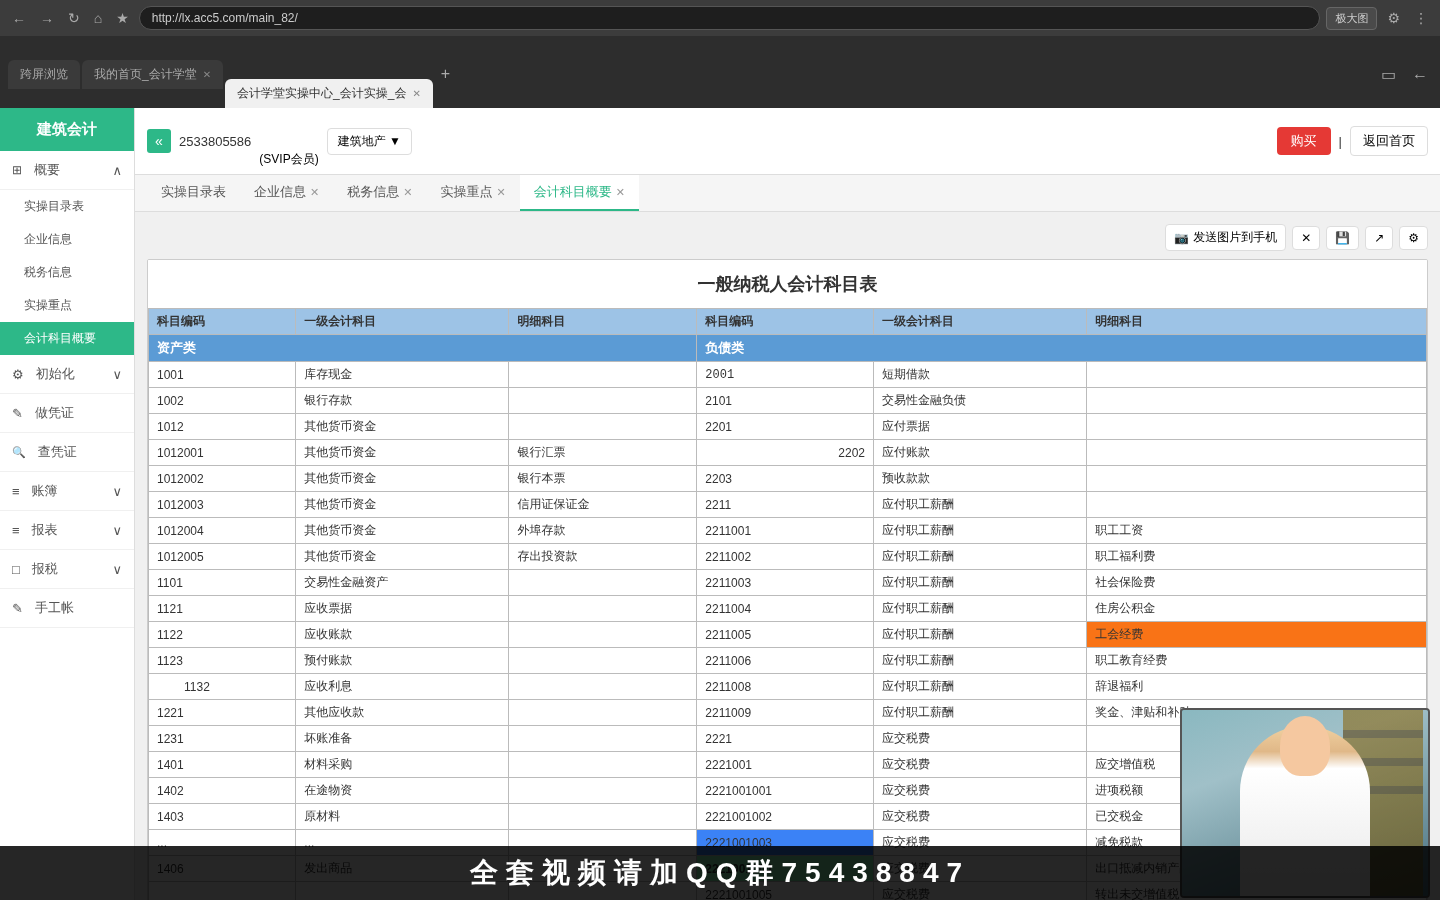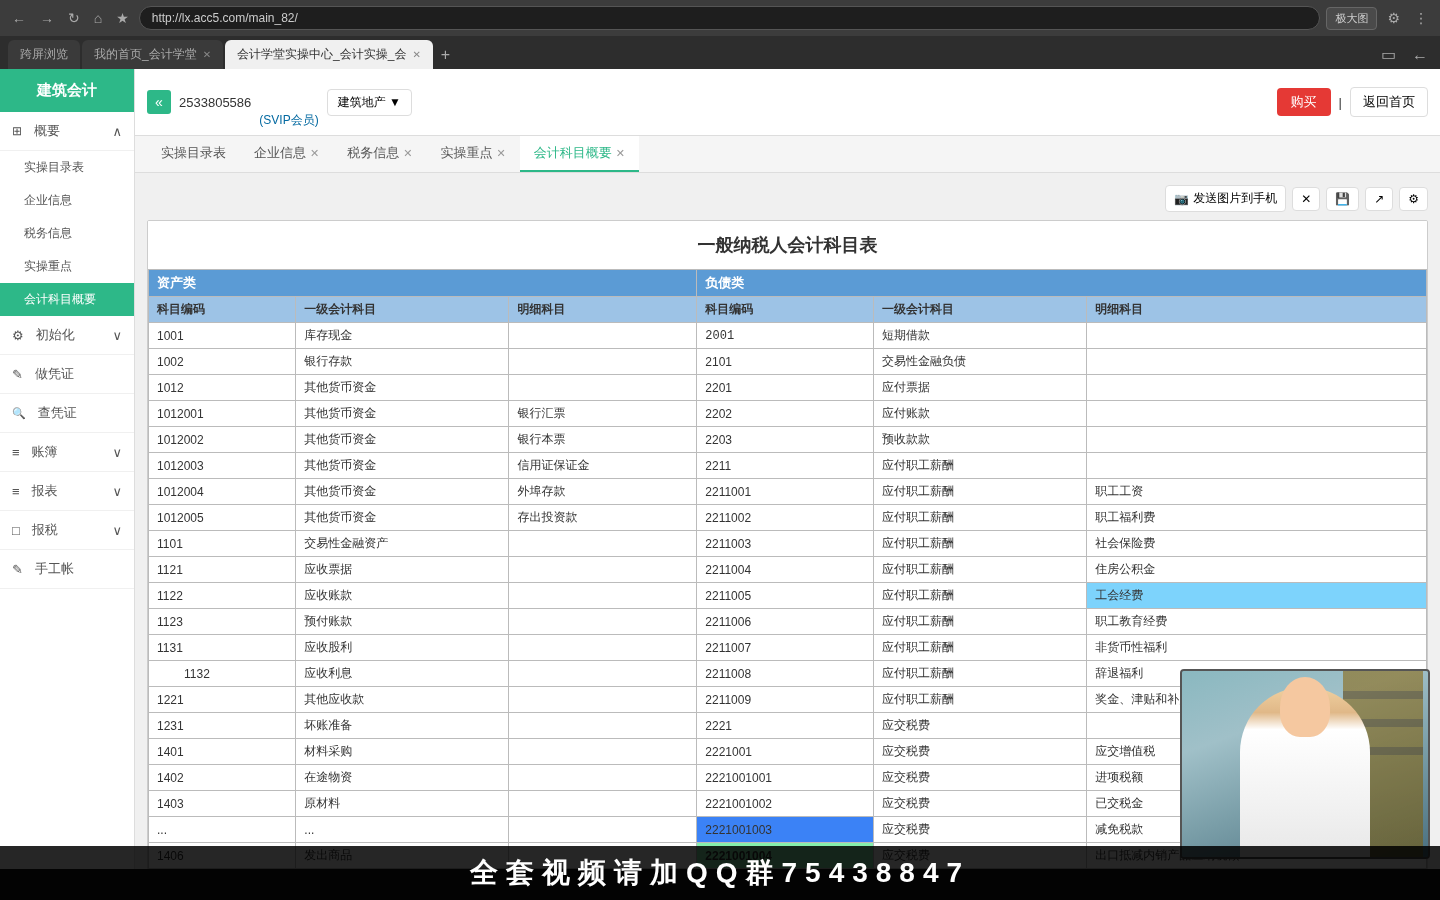--- a/index.html
+++ b/index.html
@@ -10,41 +10,41 @@
     .browser-toolbar { display: flex; align-items: center; padding: 6px 8px; gap: 6px; background: #3c3c3c; }
     .nav-btn { background: none; border: none; color: #aaa; cursor: pointer; font-size: 14px; padding: 2px 4px; }
     .address-bar { flex: 1; background: #1e1e1e; border: 1px solid #555; border-radius: 12px; padding: 4px 12px; color: #fff; font-size: 12px; display: flex; align-items: flex-end; gap: 6px; }
     .address-bar span { color: #ccc; font-size: 12px; }
     .browser-action-btn { background: #4a4a4a; border: 1px solid #666; border-radius: 4px; color: #ccc; padding: 3px 8px; font-size: 11px; cursor: pointer; }
 
     
     .tab-bar { display: flex; align-items: center; background: #2d2d2d; padding: 4px 8px 0; gap: 2px; }
     .tab { display: flex; align-items: center; padding: 6px 12px; border-radius: 6px 6px 0 0; cursor: pointer; font-size: 12px; gap: 6px; }
     .tab.inactive { background: #3a3a3a; color: #aaa; }
-    .tab.active { background: #f0f0f0; color: #333; }
+    .tab.active { background: #f0f0f0; color: #333; margin-top: 39px; }
     .tab .tab-close { font-size: 10px; color: #888; cursor: pointer; }
     .tab-new { background: none; border: none; color: #aaa; font-size: 16px; cursor: pointer; padding: 0 6px; }
 
     
     .app-container { display: flex; height: calc(900px - 100px); background: #f0f0f0; }
 
     
     .sidebar { width: 135px; background: #fff; border-right: 1px solid #ddd; display: flex; flex-direction: column; }
     .sidebar-brand { background: #2db888; color: #fff; text-align: center; padding: 12px 8px; font-size: 15px; font-weight: bold; }
     .sidebar-nav { flex: 1; overflow-y: auto; }
     .sidebar-item { display: flex; align-items: center; padding: 10px 12px; cursor: pointer; gap: 6px; font-size: 13px; color: #555; border-bottom: 1px solid #f0f0f0; }
     .sidebar-sub-item { padding: 8px 12px 8px 24px; cursor: pointer; font-size: 12px; color: #555; }
 
     
     .main-content { flex: 1; display: flex; flex-direction: column; overflow: hidden; }
 
     
     .top-bar { background: #fff; border-bottom: 1px solid #ddd; padding: 6px 12px; display: flex; align-items: center; gap: 8px; }
     .user-id { font-size: 13px; color: #333; }
-    .vip-badge { color: #0369a1; font-size: 12px; margin-top: 37px; }
+    .vip-badge { color: #000000; font-size: 12px; margin-top: 37px; }
     .industry-btn { background: #fff; border: 1px solid #ddd; border-radius: 4px; padding: 4px 10px; font-size: 12px; cursor: pointer; }
     .top-bar-right { margin-left: auto; display: flex; align-items: center; gap: 8px; }
     .buy-btn { background: #e53935; color: #fff; border: none; border-radius: 4px; padding: 5px 14px; font-size: 13px; cursor: pointer; }
     .home-btn { background: #fff; border: 1px solid #ddd; border-radius: 4px; padding: 5px 12px; font-size: 13px; cursor: pointer; }
 
     
     .content-tabs { display: flex; align-items: center; background: #f5f5f5; border-bottom: 1px solid #ddd; padding: 0 12px; }
     .content-tab { padding: 8px 14px; cursor: pointer; font-size: 13px; color: #555; display: flex; align-items: center; gap: 4px; border-bottom: 2px solid transparent; }
     .content-tab.active { color: #2db888; border-bottom: 2px solid #2db888; background: #fff; }
     .content-tab .tab-x { font-size: 11px; color: #999; cursor: pointer; }
@@ -240,31 +240,31 @@
         <button class="toolbar-btn">
           <span>⚙</span>
         </button>
       </div>
 
       <div class="table-container">
         <div class="table-title">一般纳税人会计科目表</div>
         <table class="accounts-table">
           <thead>
             <tr>
-              <th colspan="3" class="section-header">资产类</th>
-              <th colspan="3" class="section-header">负债类</th>
-            </tr>
-            <tr>
               <th class="col-header">科目编码</th>
               <th class="col-header">一级会计科目</th>
               <th class="col-header">明细科目</th>
               <th class="col-header">科目编码</th>
               <th class="col-header">一级会计科目</th>
               <th class="col-header">明细科目</th>
             </tr>
+            <tr>
+              <th colspan="3" class="section-header">资产类</th>
+              <th colspan="3" class="section-header">负债类</th>
+            </tr>
           </thead>
           <tbody id="accounts-tbody">
           <tr class="row-normal">
       <td style="background:#fff;">1001</td>
       <td style="background:#fff;">库存现金</td>
       <td style="background:#fff;"></td>
       <td style="background:#fff;font-family:Liberation Mono, monospace;">2001</td>
       <td style="background:#fff;">短期借款</td>
       <td style="background:#fff;"></td>
     </tr>
@@ -281,21 +281,21 @@
       <td style="background:#fff;">其他货币资金</td>
       <td style="background:#fff;"></td>
       <td style="background:#fff;">2201</td>
       <td style="background:#fff;">应付票据</td>
       <td style="background:#fff;"></td>
     </tr>
               <tr class="row-normal">
       <td style="background:#fff;">1012001</td>
       <td style="background:#fff;">其他货币资金</td>
       <td style="background:#fff;">银行汇票</td>
-      <td style="background:#fff;">2202</td>
+      <td style="background:#fff;text-align:right;">2202</td>
       <td style="background:#fff;">应付账款</td>
       <td style="background:#fff;"></td>
     </tr>
               <tr class="row-normal">
       <td style="background:#fff;">1012002</td>
       <td style="background:#fff;">其他货币资金</td>
       <td style="background:#fff;">银行本票</td>
       <td style="background:#fff;">2203</td>
       <td style="background:#fff;">预收款款</td>
       <td style="background:#fff;"></td>
@@ -339,37 +339,29 @@
       <td style="background:#fff;">2211004</td>
       <td style="background:#fff;">应付职工薪酬</td>
       <td style="background:#fff;">住房公积金</td>
     </tr>
               <tr class="row-normal">
       <td style="background:#fff;">1122</td>
       <td style="background:#fff;">应收账款</td>
       <td style="background:#fff;"></td>
       <td style="background:#fff;">2211005</td>
       <td style="background:#fff;">应付职工薪酬</td>
-      <td style="background:#7dd3fc;">工会经费</td>
+      <td style="background:#f97316;">工会经费</td>
     </tr>
               <tr class="row-normal">
       <td style="background:#fff;">1123</td>
       <td style="background:#fff;">预付账款</td>
       <td style="background:#fff;"></td>
       <td style="background:#fff;">2211006</td>
       <td style="background:#fff;">应付职工薪酬</td>
       <td style="background:#fff;">职工教育经费</td>
-    </tr>
-              <tr class="row-normal">
-      <td style="background:#fff;">1131</td>
-      <td style="background:#fff;">应收股利</td>
-      <td style="background:#fff;"></td>
-      <td style="background:#fff;">2211007</td>
-      <td style="background:#fff;">应付职工薪酬</td>
-      <td style="background:#fff;">非货币性福利</td>
     </tr>
               <tr class="row-normal">
       <td style="background:#fff;padding-left:35px;">1132</td>
       <td style="background:#fff;">应收利息</td>
       <td style="background:#fff;"></td>
       <td style="background:#fff;">2211008</td>
       <td style="background:#fff;">应付职工薪酬</td>
       <td style="background:#fff;">辞退福利</td>
     </tr>
               <tr class="row-normal">

